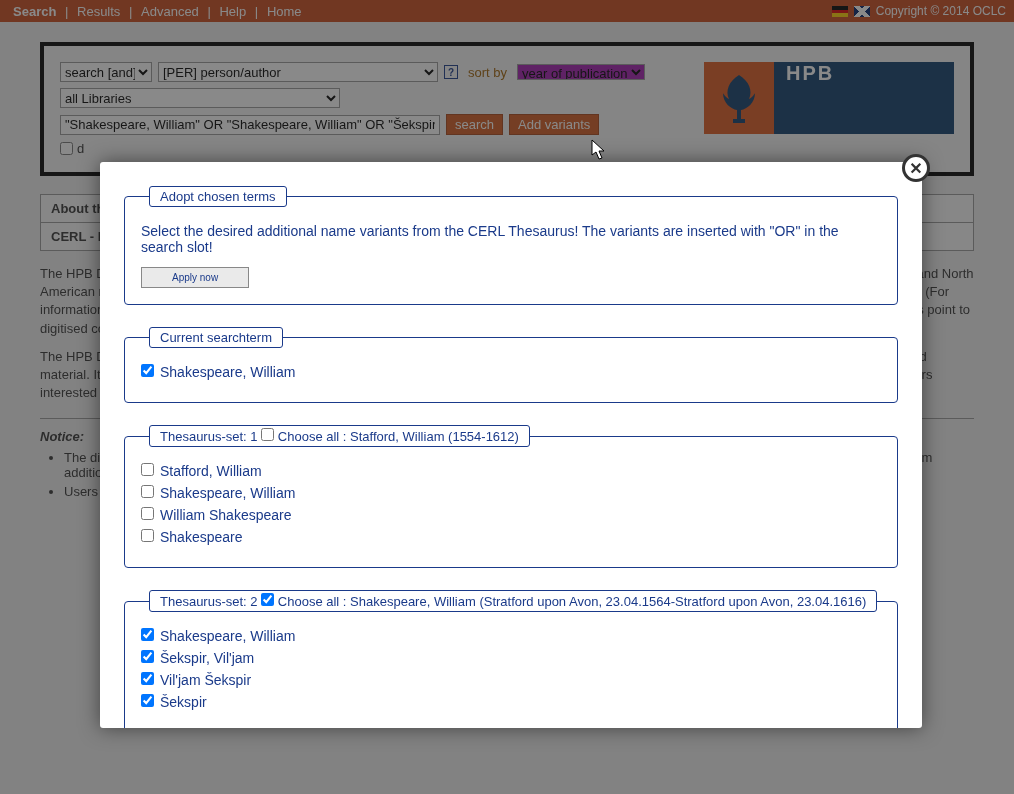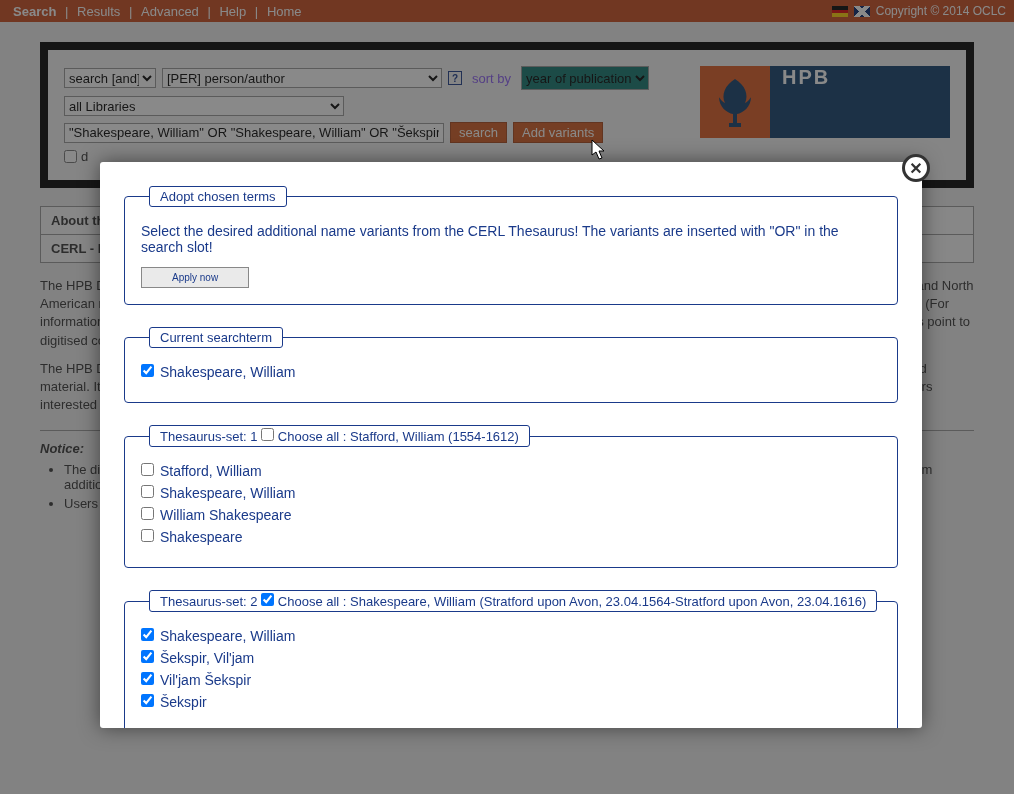--- a/index.html
+++ b/index.html
@@ -36,34 +36,34 @@
 .flag-en { background: #012169; position: relative; overflow: hidden; }
 .flag-en::before { content:""; position:absolute; inset:0; background:
   linear-gradient( 45deg, transparent 40%, #fff 40%, #fff 60%, transparent 60%),
   linear-gradient(-45deg, transparent 40%, #fff 40%, #fff 60%, transparent 60%); }
 .topbar .copyright { color: #fff; font-size: 12px; }
 
 .page {
   padding: 20px 40px;
 }
 .search-panel {
-  border: 8px solid #000000;
+  border: 4px solid #000000;
   background: #f5f5f5;
   padding: 16px;
   position: relative;
   display: flex;
 }
 .search-left { flex: 1; }
 .search-row { margin-bottom: 6px; display: flex; align-items: center; gap: 6px; flex-wrap: wrap; }
 select.bool-sel { width: 92px; border: 1px solid #999; background: #fff; font-size: 13px; height: 20px; }
 select.field-sel { width: 280px; border: 1px solid #999; background: #fff; font-size: 13px; height: 20px; }
 select.lib-sel { width: 280px; border: 1px solid #999; background: #fff; font-size: 13px; height: 20px; }
-select.sort-sel { width: 128px; border: 1px solid #999; background: #0f766e; font-size: 13px; height: 24px; }
+select.sort-sel { width: 128px; border: 1px solid #999; background: #a21caf; font-size: 13px; height: 16px; }
 .helpq { color: #1a3a8a; border: 1px solid #1a3a8a; width: 14px; height: 14px; display: inline-flex; align-items:center; justify-content:center; font-size: 10px; font-weight: bold; }
-.sortlabel { font-size: 13px; color: #8b5cf6; margin: 0 4px; }
+.sortlabel { font-size: 13px; color: #a16207; margin: 0 4px; }
 input.search-input { width: 380px; border: 1px solid #999; font-size: 13px; height: 20px; padding: 0 4px; }
 .orange-btn { background: #d25a1f; color: #fff; border: 1px solid #a8461a; padding: 2px 8px; font-size: 13px; cursor: pointer; }
 .check-row { display: flex; align-items: center; gap: 4px; font-size: 13px; margin-top: 4px;}
 .brand {
   position: absolute; right: 16px; top: 16px; width: 250px; height: 72px;
   display: flex;
 }
 .brand-logo { width: 70px; background: #de5a1f; display: flex; align-items:center; justify-content:center; }
 .brand-logo svg { width: 40px; height: 50px; }
 .brand-text { flex: 1; background: #0f3d6b; color: #fff; display: flex; flex-direction: column; padding-left: 12px; font-weight: bold; font-size: 20px; letter-spacing: 2px; }

